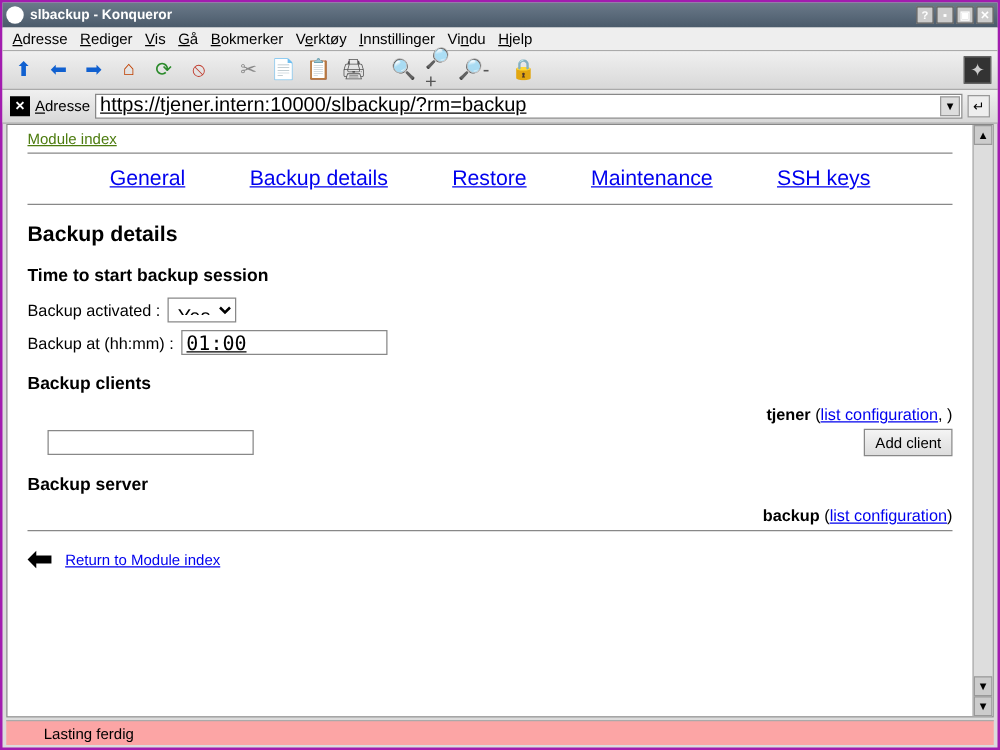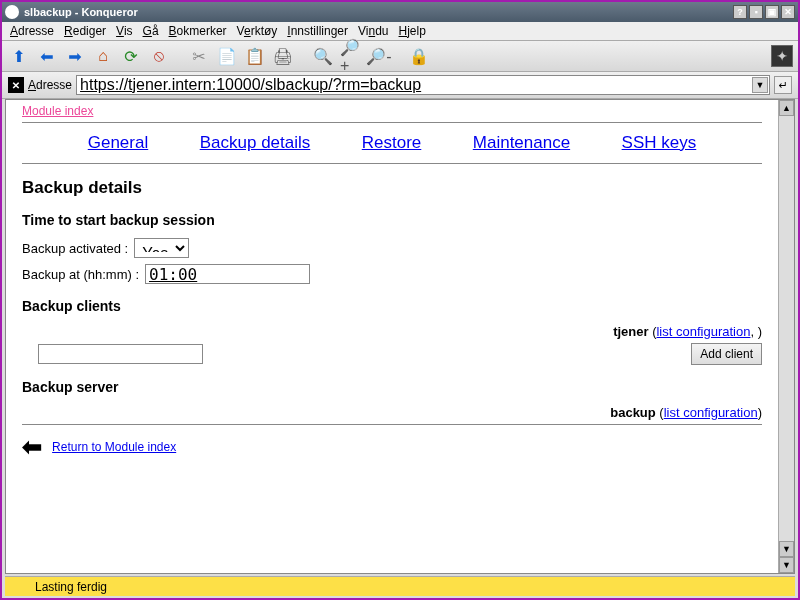--- a/index.html
+++ b/index.html
@@ -177,21 +177,21 @@
   width: 100%; height: 16px;
   background: #ccc;
   border: 1px solid #999;
   display: flex;
   align-items: center;
   justify-content: center;
   font-size: 9px;
 }
 .sb-track { flex: 1; }
 .module-link {
-  color: #ec4899;
+  color: #4d7c0f;
   text-decoration: underline;
   font-size: 12px;
 }
 hr.top { margin: 4px 0; border: none; border-top: 1px solid #888; }
 .tabnav {
   display: flex;
   justify-content: space-around;
   padding: 6px 40px;
 }
 .tabnav a {
@@ -247,21 +247,21 @@
   align-items: center;
   gap: 10px;
   margin-top: 8px;
 }
 .arrow-left {
   font-size: 24px;
   font-weight: bold;
 }
 .statusbar {
   height: 20px;
-  background: #fde047;
+  background: #fca5a5;
   border-top: 1px solid #aaa;
   display: flex;
   align-items: center;
   padding: 0 30px;
   font-size: 12px;
   margin: 2px 3px;
 }
 a { color: #0000ee; }
 </style>
 </head>

